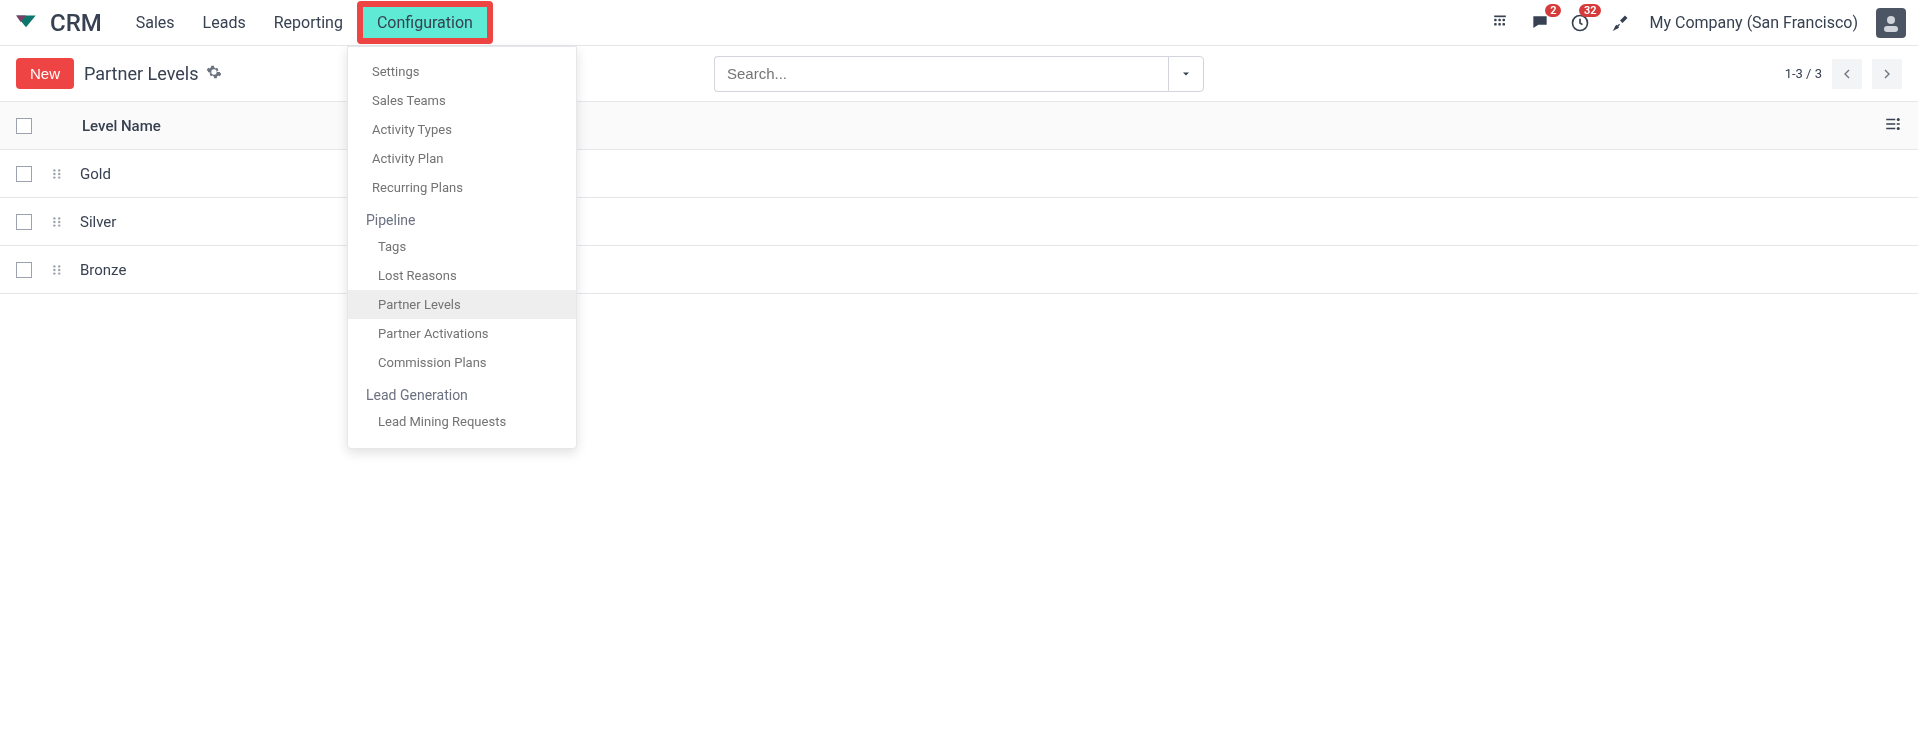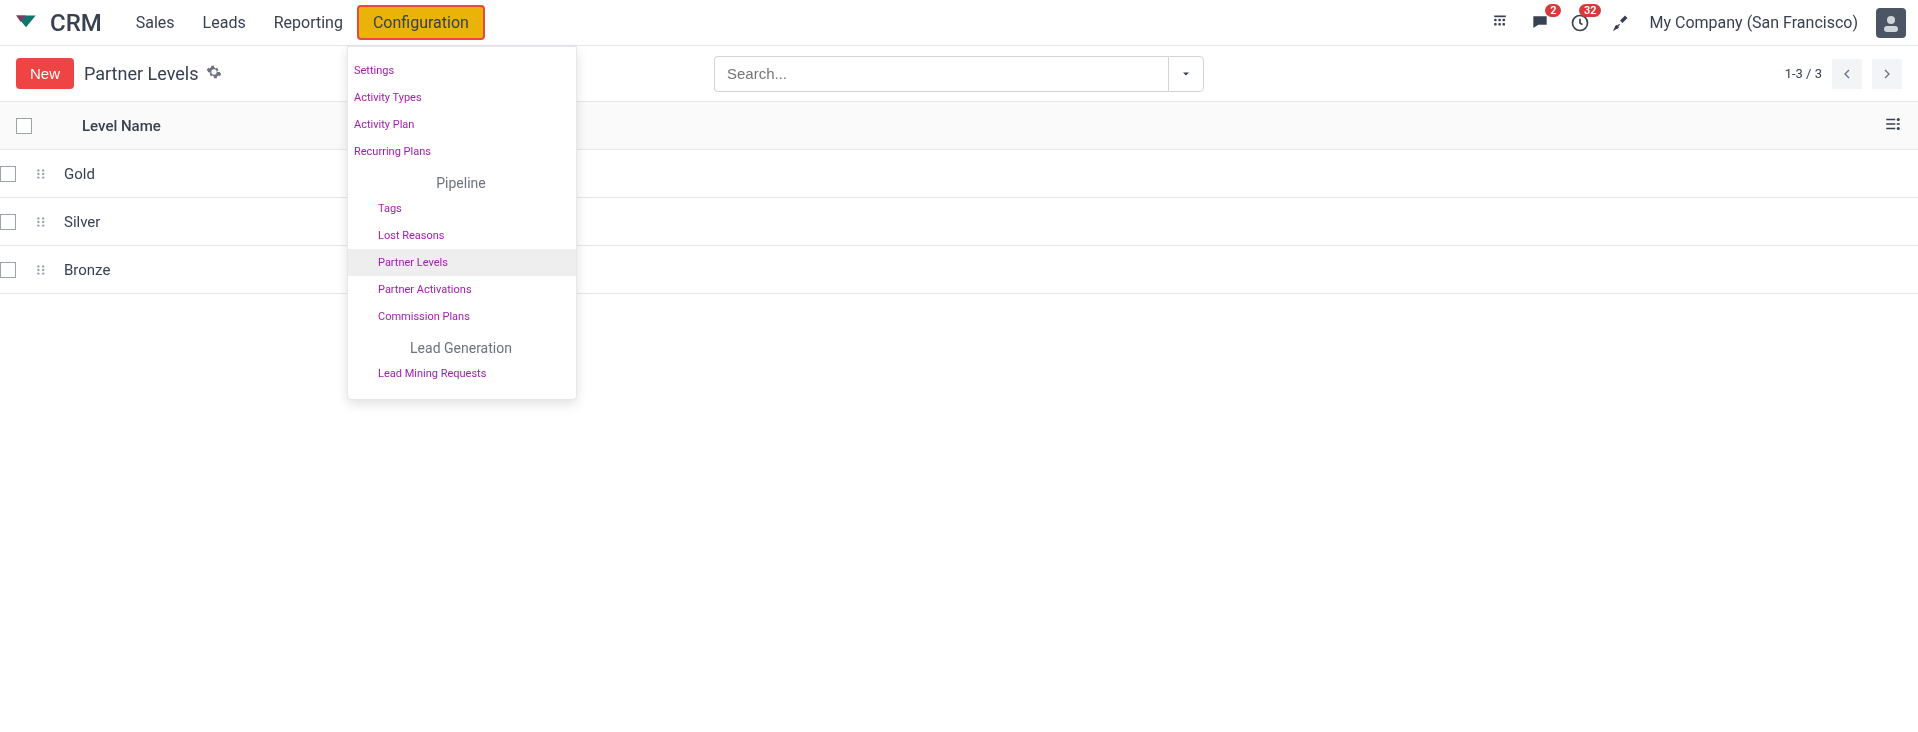--- a/index.html
+++ b/index.html
@@ -30,22 +30,22 @@
   }
   .nav-item {
     padding: 6px 14px;
     font-size: 16px;
     color: #374151;
     cursor: pointer;
     border-radius: 4px;
     position: relative;
   }
   .nav-item.active {
-    background: #eab308;
-    border: 2px solid #ef4444;
+    background: #5eead4;
+    border: 6px solid #ef4444;
   }
   .topbar-right {
     margin-left: auto;
     display: flex;
     align-items: center;
     gap: 18px;
   }
   .icon-btn {
     position: relative;
     width: 22px; height: 22px;
@@ -168,20 +168,21 @@
   .filter-icon {
     margin-left:auto;
     cursor:pointer;
     color:#374151;
   }
   .row {
     display:flex;
     align-items:center;
     height:48px;
     border-bottom:1px solid #e5e7eb;
+    padding-left:16px;
   }
   .drag-handle {
     width:14px; height:14px;
     margin-right:14px;
     color:#9ca3af;
     cursor:grab;
   }
   .row .chk { margin-right: 20px; }
   .cell { font-size:15px; color:#374151; }
 
@@ -196,32 +197,31 @@
     border-radius:0 0 4px 4px;
     box-shadow:0 4px 12px rgba(0,0,0,0.12);
     padding:10px 0 12px 0;
     max-height:510px;
     overflow-y:auto;
     z-index:100;
   }
   .dropdown::-webkit-scrollbar { width:6px; }
   .dropdown::-webkit-scrollbar-thumb { background:#9ca3af; border-radius:3px; }
   .dd-item {
-    padding:7px 6px;
-    font-size:11px;
-    color:#a21caf;
+    padding:7px 24px;
+    font-size:13px;
+    color:#737373;
     cursor:pointer;
   }
   .dd-item.active { background:#eeeeee; }
   .dd-item.sub { padding-left:30px; }
   .dd-header {
     padding:10px 20px 4px 18px;
     font-size:14px;
     color:#6b7280;
-    text-align:center;
   }
 </style>
 </head>
 <body>
 
 <div class="topbar">
   <div class="logo">
     <svg viewBox="0 0 24 24" width="26" height="26">
       <polygon points="3,5 21,5 12,16" fill="#0f766e"></polygon>
       <polygon points="3,5 12,5 7,11" fill="#7c3e66"></polygon>
@@ -366,20 +366,21 @@
         <circle cx="6" cy="5" r="1"></circle>
         <circle cx="2" cy="8" r="1"></circle>
         <circle cx="6" cy="8" r="1"></circle>
       </svg>
   </div>
   <div class="cell">Bronze</div>
 </div>
 
 <div class="dropdown">
   <div class="dd-item">Settings</div>
+  <div class="dd-item">Sales Teams</div>
   <div class="dd-item">Activity Types</div>
   <div class="dd-item">Activity Plan</div>
   <div class="dd-item">Recurring Plans</div>
   <div class="dd-header">Pipeline</div>
   <div class="dd-item sub">Tags</div>
   <div class="dd-item sub">Lost Reasons</div>
   <div class="dd-item sub active">Partner Levels</div>
   <div class="dd-item sub">Partner Activations</div>
   <div class="dd-item sub">Commission Plans</div>
   <div class="dd-header">Lead Generation</div>

